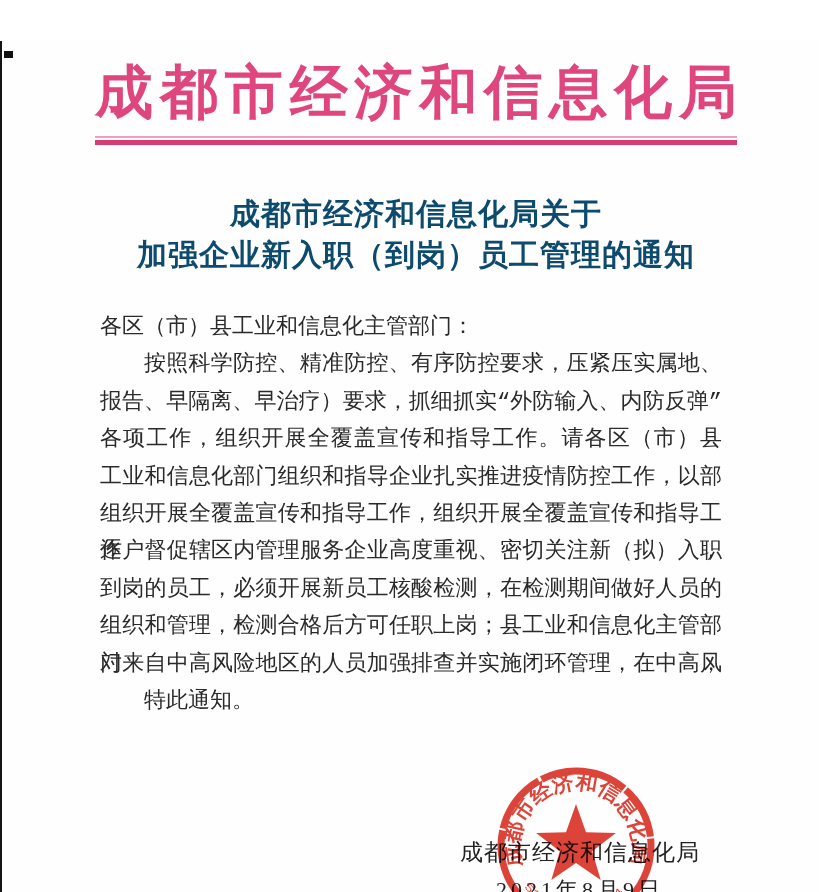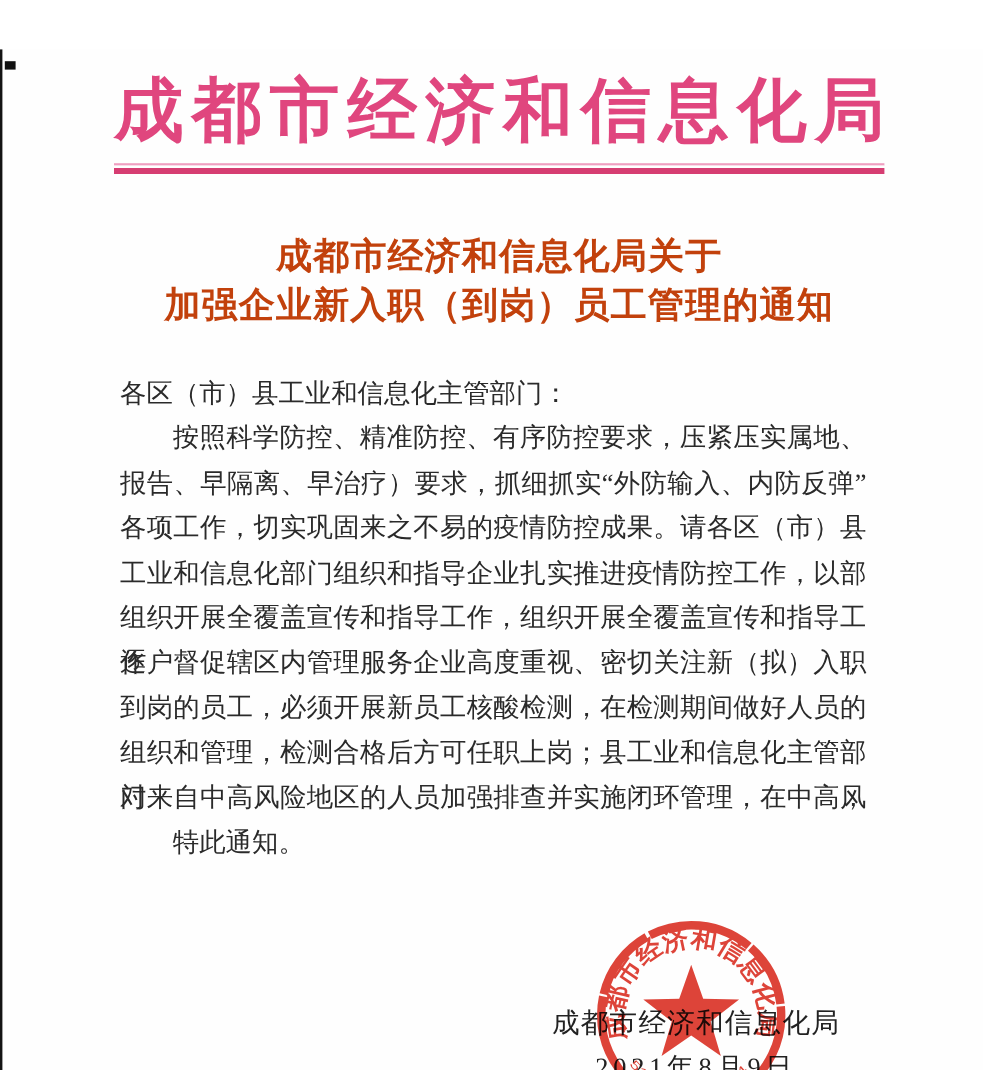--- a/index.html
+++ b/index.html
@@ -19,28 +19,28 @@
     font-family:"Liberation Serif","DejaVu Serif",serif;
   }
   .letterhead-rule{position:absolute;left:95px;top:95px;width:642px;}
   .rule-thin{height:2px;background:#ef9ec0;}
   .rule-gap{height:2px;background:#fff;}
   .rule-thick{height:5px;background:#d63d72;}
 
   
   .doc-title{
     position:absolute;left:95px;top:152px;width:642px;
-    text-align:center;font-weight:bold;color:#c2410c;
+    text-align:center;font-weight:bold;color:#0c4a6e;
     font-size:30px;line-height:41px;letter-spacing:1px;
   }
 
   
   .doc-body{
     position:absolute;left:100px;top:268px;width:622px;
-    font-size:22px;color:#2a2a2a;
+    font-size:22px;color:#2a2a2a;font-family:Liberation Mono, monospace;
   }
   .bodyline{height:37.4px;line-height:37.4px;white-space:nowrap;}
   .bodyline.j{white-space:normal;text-align:justify;text-align-last:justify;}
   .bodyline.indent{text-indent:44px;}
 
   
   .signature-agency{
     position:absolute;left:413px;top:796px;width:334px;
     text-align:center;font-size:23px;color:#222;letter-spacing:1px;
   }
@@ -74,21 +74,21 @@
 
   <div class="doc-title">
     <div>成都市经济和信息化局关于</div>
     <div>加强企业新入职（到岗）员工管理的通知</div>
   </div>
 
   <div class="doc-body">
     <div class="bodyline">各区（市）县工业和信息化主管部门：</div>
     <div class="bodyline j indent">按照科学防控、精准防控、有序防控要求，压紧压实属地、</div>
     <div class="bodyline j">报告、早隔离、早治疗）要求，抓细抓实“外防输入、内防反弹”</div>
-    <div class="bodyline j">各项工作，切实巩固来之不易的疫情防控成果。请各区（市）县</div>
+    <div class="bodyline j">各项工作，组织开展全覆盖宣传和指导工作。请各区（市）县</div>
     <div class="bodyline j">工业和信息化部门组织和指导企业扎实推进疫情防控工作，以部</div>
     <div class="bodyline j">组织开展全覆盖宣传和指导工作，组织开展全覆盖宣传和指导工作，</div>
     <div class="bodyline j">逐户督促辖区内管理服务企业高度重视、密切关注新（拟）入职</div>
     <div class="bodyline j">到岗的员工，必须开展新员工核酸检测，在检测期间做好人员的</div>
     <div class="bodyline j">组织和管理，检测合格后方可任职上岗；县工业和信息化主管部门，</div>
     <div class="bodyline j">对来自中高风险地区的人员加强排查并实施闭环管理，在中高风</div>
     <div class="bodyline indent">特此通知。</div>
   </div>
 
   <div class="signature-agency">成都市经济和信息化局</div>

